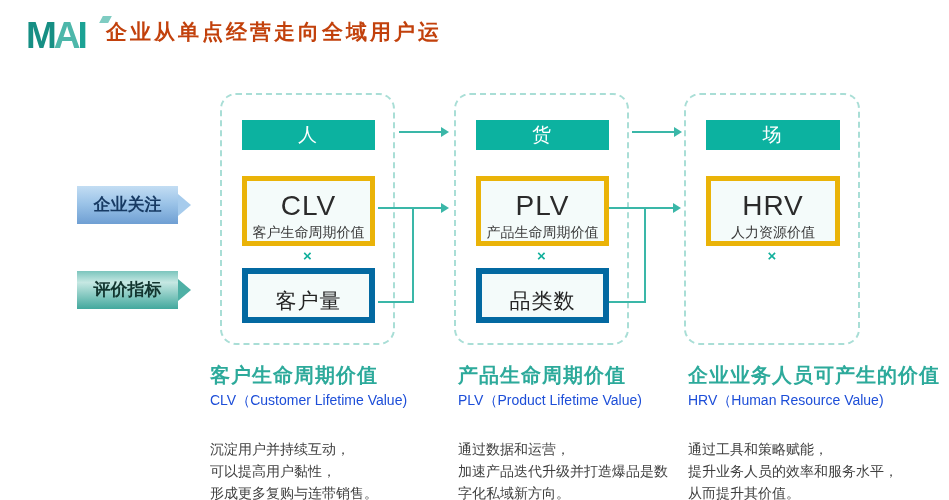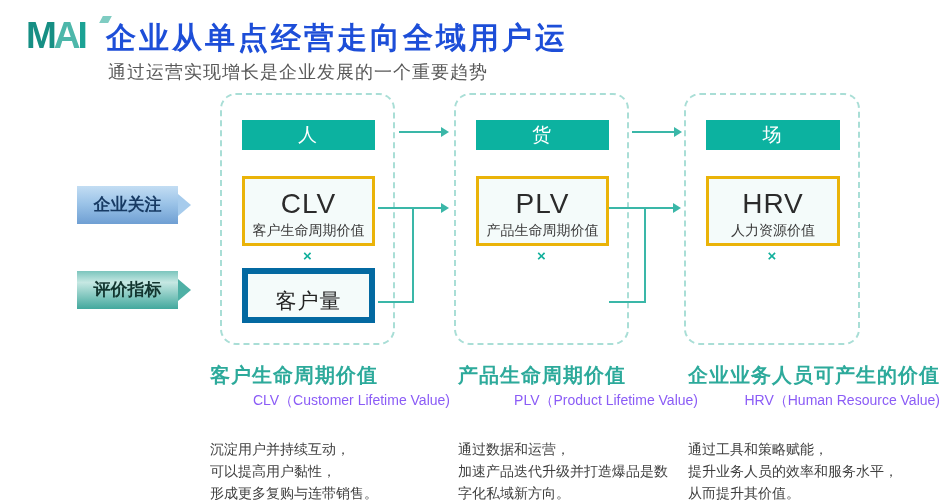--- a/index.html
+++ b/index.html
@@ -10,22 +10,22 @@
   
   .logo { position:absolute; left:26px; top:14px; width:78px; height:44px;
           font-weight:700; font-size:37px; letter-spacing:-3px; line-height:44px; }
   .logo .l1 { color:#168f84; }
   .logo .l2 { color:#4db7aa; }
   .logo .l3 { color:#1ba294; }
   .logo-accent { position:absolute; right:-6px; top:2px; width:9px; height:7px;
                  background:#7fccc2; transform:skewX(-28deg); }
 
   
-  .page-title { position:absolute; left:106px; top:18px; font-size:30px; font-weight:700;
-                color:#1d4ed8; letter-spacing:3px; }
+  .page-title { position:absolute; left:106px; top:18px; font-size:21px; font-weight:700;
+                color:#c2410c; letter-spacing:3px; }
   .page-subtitle { position:absolute; left:108px; top:60px; font-size:18px; color:#595959;
                    letter-spacing:1px; }
 
   
   .banner { position:absolute; left:77px; width:101px; height:38px; text-align:center;
             line-height:38px; font-size:17px; font-weight:700; }
   .banner-focus { top:186px; background:linear-gradient(180deg,#c3ddf3 0%,#9cc4e8 45%,#6f9fd3 100%);
                   color:#173a63; }
   .banner-focus .tri { position:absolute; right:-13px; top:50%; transform:translateY(-50%);
             width:0; height:0; border-top:11px solid transparent; border-bottom:11px solid transparent;
@@ -37,55 +37,54 @@
             border-left:13px solid #4eb0a5; }
 
   
   .col { position:absolute; top:93px; height:252px; width:175px;
          border:2px dashed #a9ded6; border-radius:16px; }
   .col-1 { left:220px; } .col-2 { left:454px; } .col-3 { left:684px; width:176px; }
   .col-head { position:absolute; left:20px; right:18px; top:25px; height:30px;
               background:#0cb2a0; color:#ffffff; font-size:19px; text-align:center;
               line-height:30px; letter-spacing:2px; }
   .vbox { position:absolute; left:20px; right:18px; top:81px; height:70px;
-          background:#f4fbfa; border:3px solid #eab308; text-align:center; }
+          background:#f4fbfa; border:5px solid #eab308; text-align:center; }
   .vbox .abbr { margin-top:9px; font-size:28px; color:#2b2b2b; letter-spacing:1px; }
   .vbox .vname { margin-top:2px; font-size:14px; color:#3a3a3a; }
   .times { position:absolute; left:0; right:0; top:152px; height:18px; text-align:center;
            color:#12b09c; font-size:15px; font-weight:700; line-height:18px; }
   .mbox { position:absolute; left:20px; right:18px; top:173px; height:55px;
           background:#f4fbfa; border:6px solid #0369a1; text-align:center;
           font-size:21px; color:#242424; line-height:53px; letter-spacing:1px; }
 
   
   .hline { position:absolute; height:2px; background:#3ab7a8; }
   .vline { position:absolute; width:2px; background:#3ab7a8; }
   .ahead { position:absolute; width:0; height:0; border-top:5px solid transparent;
            border-bottom:5px solid transparent; border-left:8px solid #3ab7a8; }
 
   
   .note { position:absolute; top:362px; width:240px; }
   .note-1 { left:210px; } .note-2 { left:458px; } .note-3 { left:688px; width:252px; }
   .note-title { font-size:20px; font-weight:700; color:#2daa9b; letter-spacing:1px; }
-  .note-sub { margin-top:3px; font-size:14px; color:#8b5cf6;text-align:right; }
+  .note-sub { margin-top:3px; font-size:14px; color:#1d4ed8; }
   .note-body { margin-top:28px; font-size:14px; color:#404040; line-height:1.58;
                white-space:pre-line; }
 </style>
 </head>
 <body>
 
 <div class="stage">
 
   <div class="logo">
     <span class="l1">M</span><span class="l2">A</span><span class="l3">I</span>
     <span class="logo-accent"></span>
   </div>
 
   <div class="page-title">企业从单点经营走向全域用户运</div>
-  <div class="page-subtitle">通过运营实现增长是企业发展的一个重要趋势</div>
 
   <div class="banner banner-metric">
     <span>评价指标</span>
     <span class="tri"></span>
   </div>
   <div class="banner banner-focus">
     <span>企业关注</span>
     <span class="tri"></span>
   </div>
 
@@ -99,20 +98,21 @@
     <div class="mbox">客户量</div>
   </div>
 
   <div class="col col-2">
     <div class="col-head">货</div>
     <div class="vbox">
       <div class="abbr">PLV</div>
       <div class="vname">产品生命周期价值</div>
     </div>
     <div class="times">×</div>
+    <div class="mbox">品类数</div>
   </div>
 
   <div class="col col-3">
     <div class="col-head">场</div>
     <div class="vbox">
       <div class="abbr">HRV</div>
       <div class="vname">人力资源价值</div>
     </div>
     <div class="times">×</div>
   </div>

